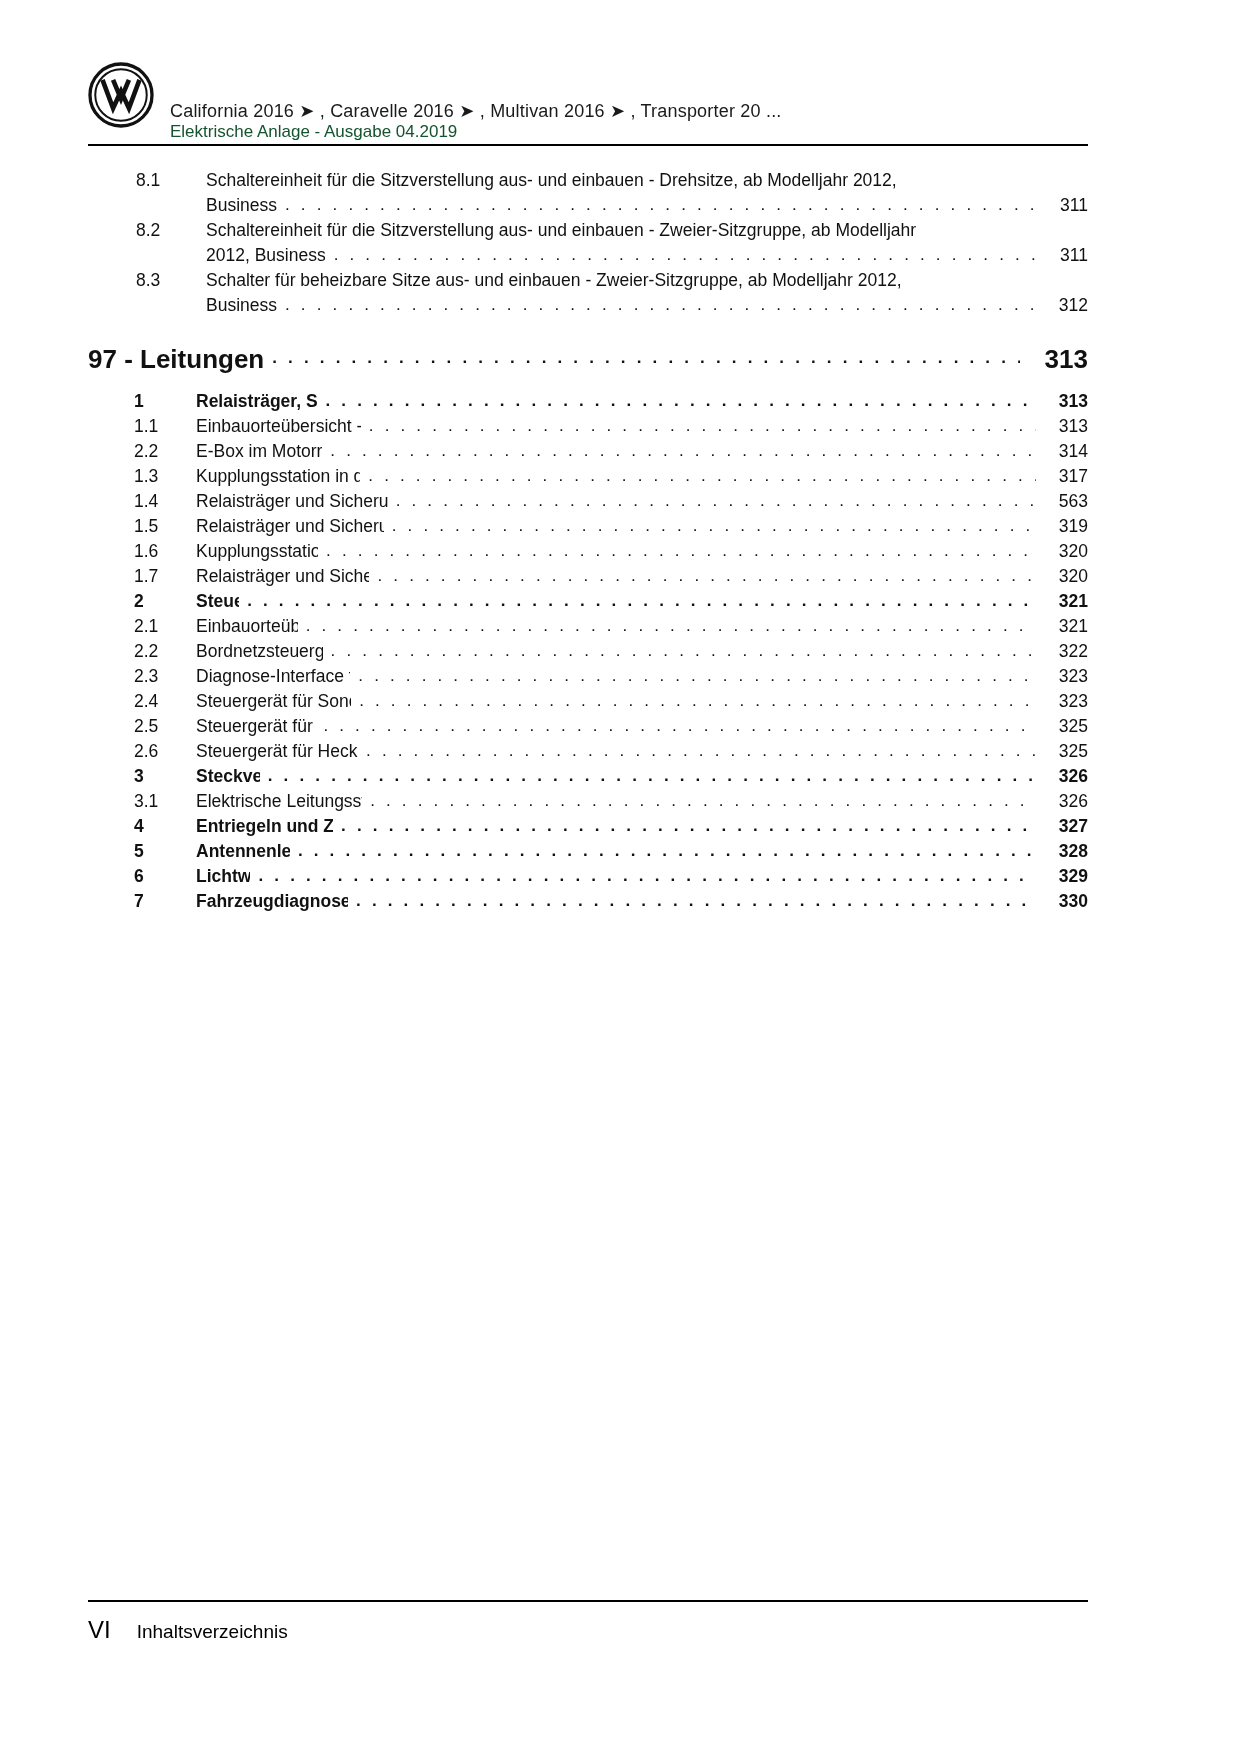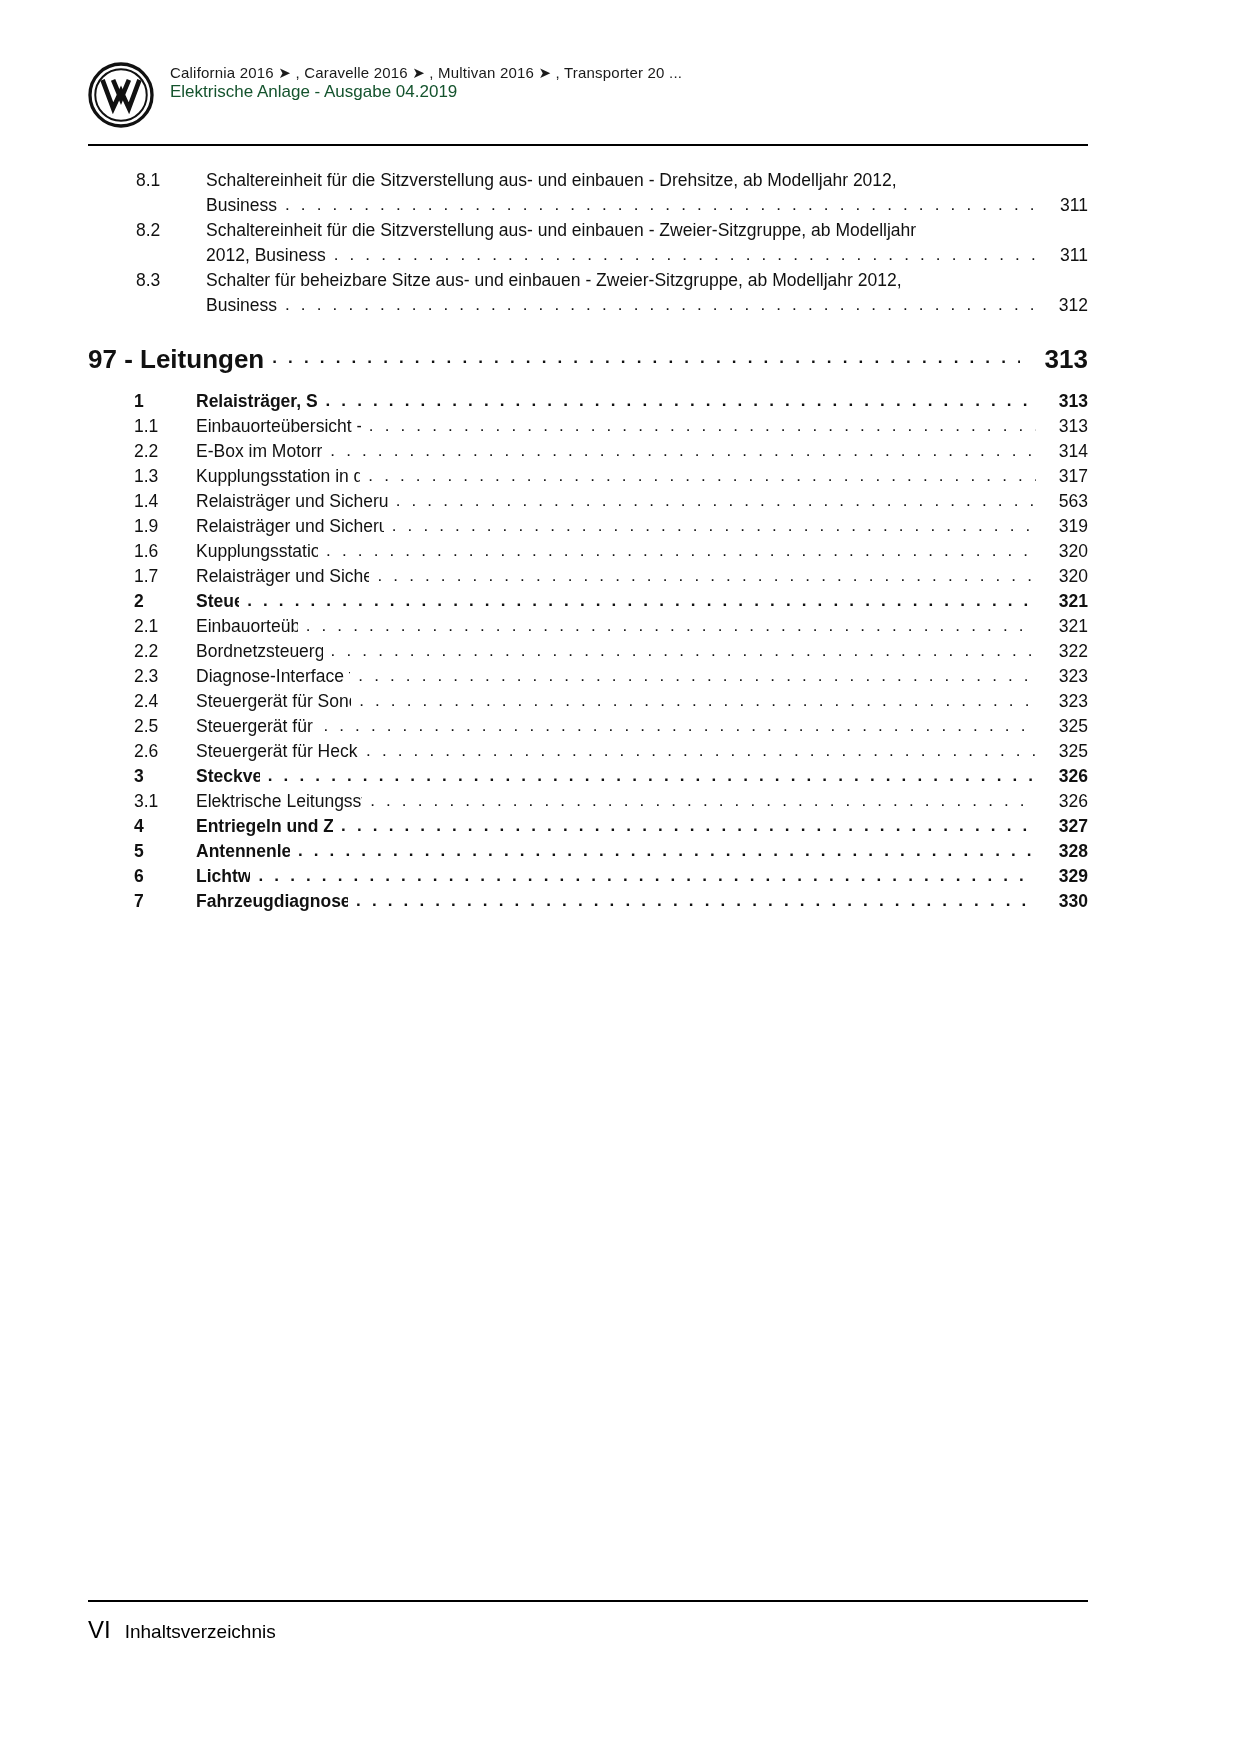--- a/index.html
+++ b/index.html
@@ -37,24 +37,25 @@
     width: 66px;
     height: 66px;
   }
   .header-text {
     position: absolute;
     left: 82px;
     top: 2px;
     width: 918px;
   }
   .header-line1 {
-    font-size: 15px;
+    font-size: 18px;
     letter-spacing: 0.2px;
     color: #1a1a1a;
     white-space: nowrap;
+    margin-top: 36px;
   }
   .header-line2 {
     font-size: 17px;
     color: #14532d;
     white-space: nowrap;
   }
   .header-rule {
     position: absolute;
     left: 88px;
     top: 144px;
@@ -168,21 +169,21 @@
   .footer {
     position: absolute;
     left: 88px;
     top: 1616px;
     width: 1000px;
     display: flex;
     align-items: baseline;
   }
   .footer .folio {
     font-size: 24px;
-    margin-right: 14px;
+    margin-right: 26px;
   }
   .footer .footer-label {
     font-size: 19px;
   }
 </style>
 </head>
 <body>
 
 <div class="page">
 
@@ -299,21 +300,21 @@
           <div class="num">1.4</div>
           <div class="title-wrap">
             <div class="title-line">
               <div class="title">Relaisträger und Sicherungshalter in den Sitzkisten vorn aus- und einbauen</div>
               <div class="dots">. . . . . . . . . . . . . . . . . . . . . . . . . . . . . . . . . . . . . . . . . . . . . . . . . . . . . . . . . . . . . . . . . . . . . . . . . . . . . . . . . . . . . . . . . . . . . . . . . . . . . . . . . . . . . . . . . . . . . . . . . . . .</div>
               <div class="page-no">563</div>
             </div>
           </div>
         </div>
         <div class="row lvl-2">
-          <div class="num">1.9</div>
+          <div class="num">1.5</div>
           <div class="title-wrap">
             <div class="title-line">
               <div class="title">Relaisträger und Sicherungshalter in der Mittelkonsole aus- und einbauen</div>
               <div class="dots">. . . . . . . . . . . . . . . . . . . . . . . . . . . . . . . . . . . . . . . . . . . . . . . . . . . . . . . . . . . . . . . . . . . . . . . . . . . . . . . . . . . . . . . . . . . . . . . . . . . . . . . . . . . . . . . . . . . . . . . . . . . .</div>
               <div class="page-no">319</div>
             </div>
           </div>
         </div>
         <div class="row lvl-2">
           <div class="num">1.6</div>

